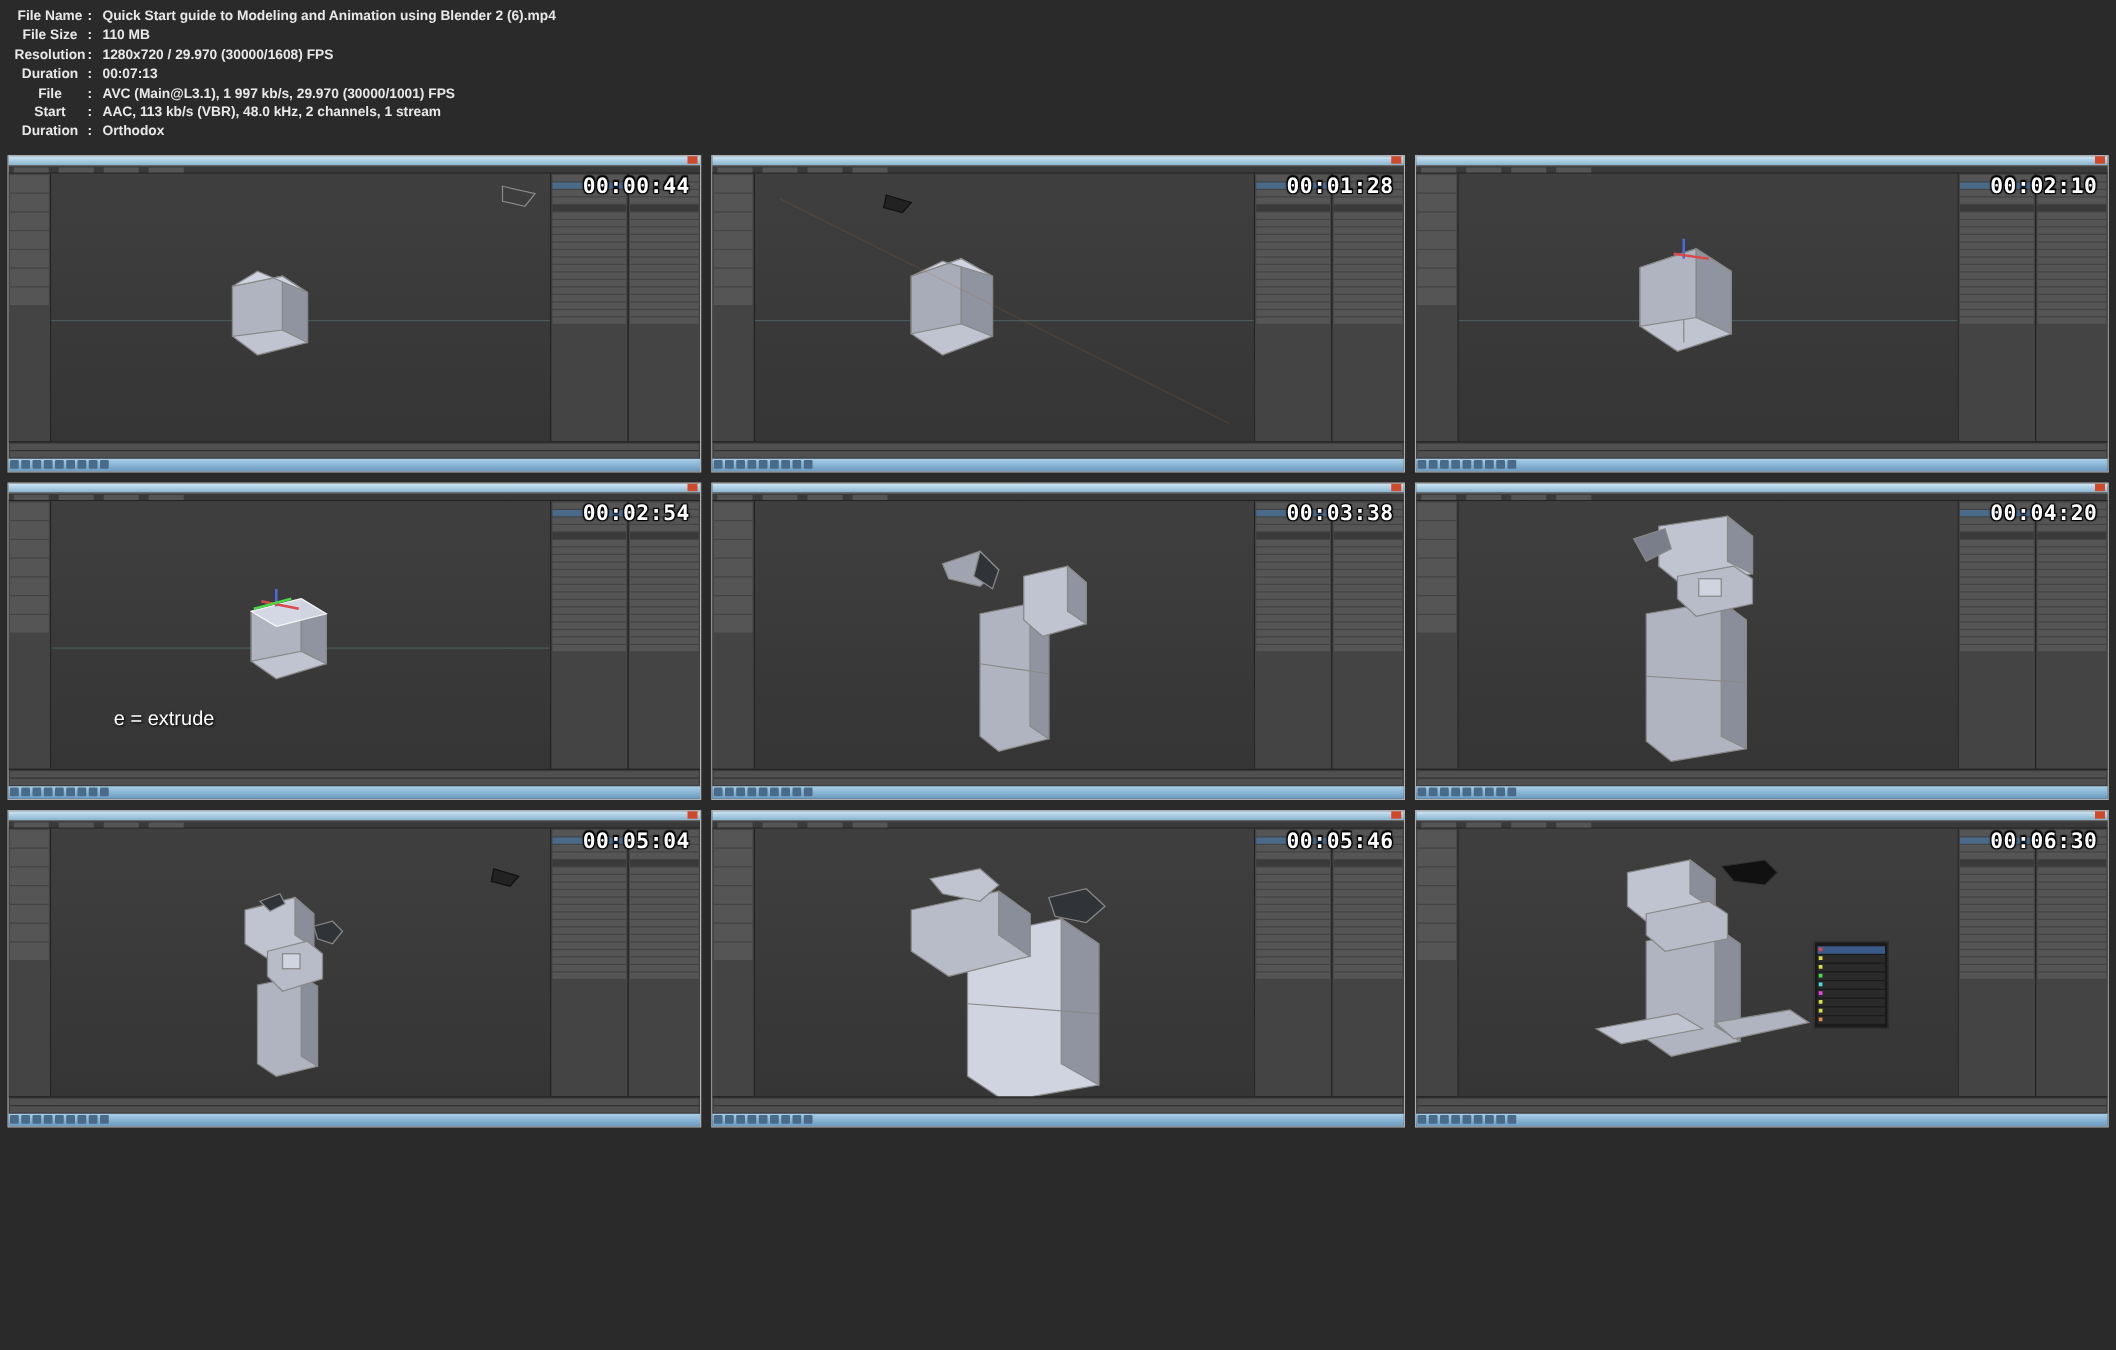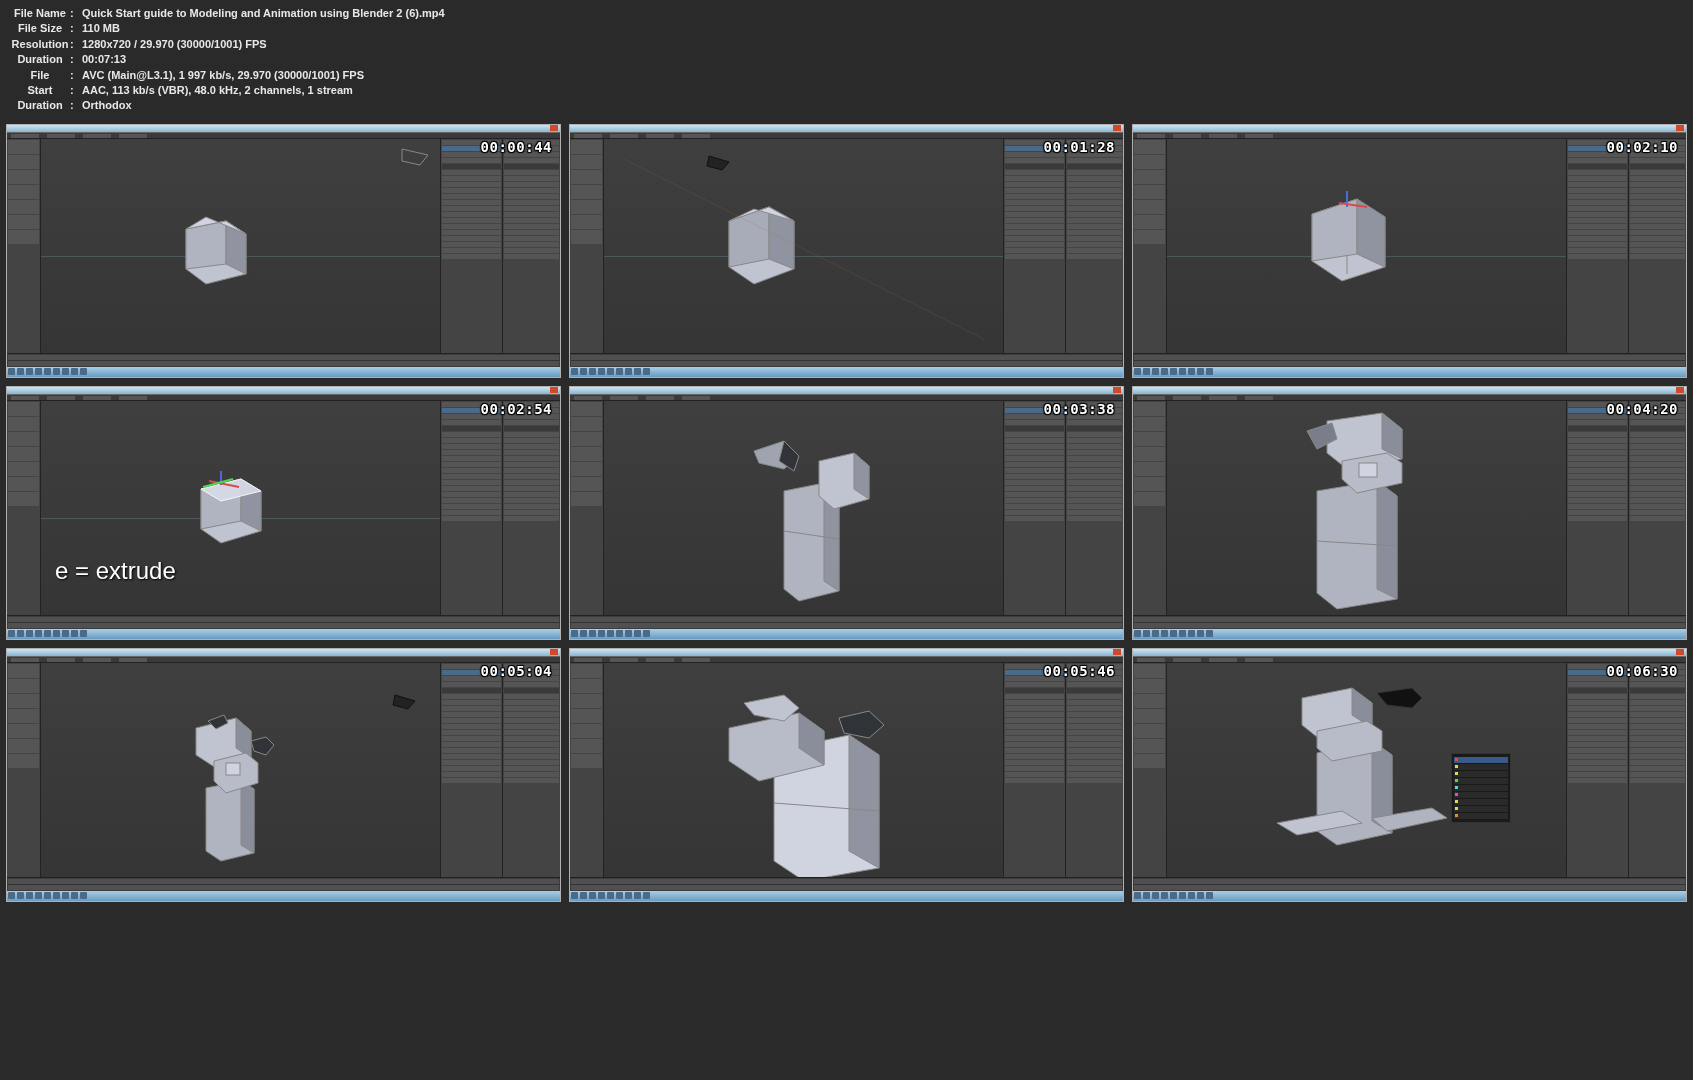--- a/index.html
+++ b/index.html
@@ -22,23 +22,23 @@
   .right-panel { width: 62px; background: #444; border-left: 1px solid #222; display:flex; flex-direction:column; padding:1px; gap:1px; }
   .right-panel2 { width: 58px; background: #444; border-left: 1px solid #222; display:flex; flex-direction:column; padding:1px; gap:1px; }
   .rp-row { height:5px; background:#555; }
   .rp-row.dark { background:#3a3a3a; }
   .rp-row.blue { background:#4a6a8a; }
   .thumb-footer { height: 14px; background: #3c3c3c; border-top: 1px solid #222; display:flex; }
   .timeline { flex:1; background:#505050; margin:1px; position:relative; }
   .timeline::before { content:''; position:absolute; left:0; right:0; top:50%; height:1px; background:#333; }
   .taskbar { height: 10px; background: linear-gradient(#a8cfe8,#6a9ac0); display:flex; gap:2px; padding:1px; }
   .tb-icon { width:7px; height:7px; background:#4a6a8a; border-radius:1px; }
-  .timestamp { position: absolute; top: 14px; right: 8px; font-family: Verdana, monospace; font-size: 14px; font-weight: bold; color: #fff; text-shadow: 1px 1px 1px #000, -1px -1px 1px #000, 1px -1px 1px #000, -1px 1px 1px #000; z-index:5; letter-spacing:0.5px;}
+  .timestamp { position: absolute; top: 14px; right: 8px; font-family: Verdana, monospace; font-size: 17px; font-weight: bold; color: #fff; text-shadow: 1px 1px 1px #000, -1px -1px 1px #000, 1px -1px 1px #000, -1px 1px 1px #000; z-index:5; letter-spacing:0.5px;}
   .cube-svg { position:absolute; }
-  .annotation { position: absolute; color: #fff; font-size: 24px; font-family: Arial; text-shadow: 1px 1px 2px #000; }
+  .annotation { position: absolute; color: #fff; font-size: 16px; font-family: Arial; text-shadow: 1px 1px 2px #000; margin-left: 36px; }
   .context-menu { position:absolute; background:#1a1a1a; border:1px solid #333; width:60px; padding:2px; }
   .cm-item { height:6px; margin:1px 0; background:#2a2a2a; position:relative; }
   .cm-item.hl { background:#3a5a8a; }
   .cm-dot { width:3px; height:3px; position:absolute; left:1px; top:1px; }
   .bottom-bar { height: 200px; background: #2a2a2a; }
 </style>
 </head>
 <body>
 
 <div class="metadata">
@@ -48,21 +48,21 @@
       <span>Quick Start guide to Modeling and Animation using Blender 2 (6).mp4</span>
     </div>
   <div class="metadata-row">
       <span class="meta-label">File Size</span>
       <span class="meta-sep">:</span>
       <span>110 MB</span>
     </div>
   <div class="metadata-row">
       <span class="meta-label">Resolution</span>
       <span class="meta-sep">:</span>
-      <span>1280x720 / 29.970 (30000/1001) FPS</span>
+      <span>1280x720 / 29.970 (30000/1608) FPS</span>
     </div>
   <div class="metadata-row">
       <span class="meta-label">Duration</span>
       <span class="meta-sep">:</span>
       <span>00:07:13</span>
     </div>
   <div class="metadata-row">
       <span class="meta-label">File</span>
       <span class="meta-sep">:</span>
       <span>AVC (Main@L3.1), 1 997 kb/s, 29.970 (30000/1001) FPS</span>

